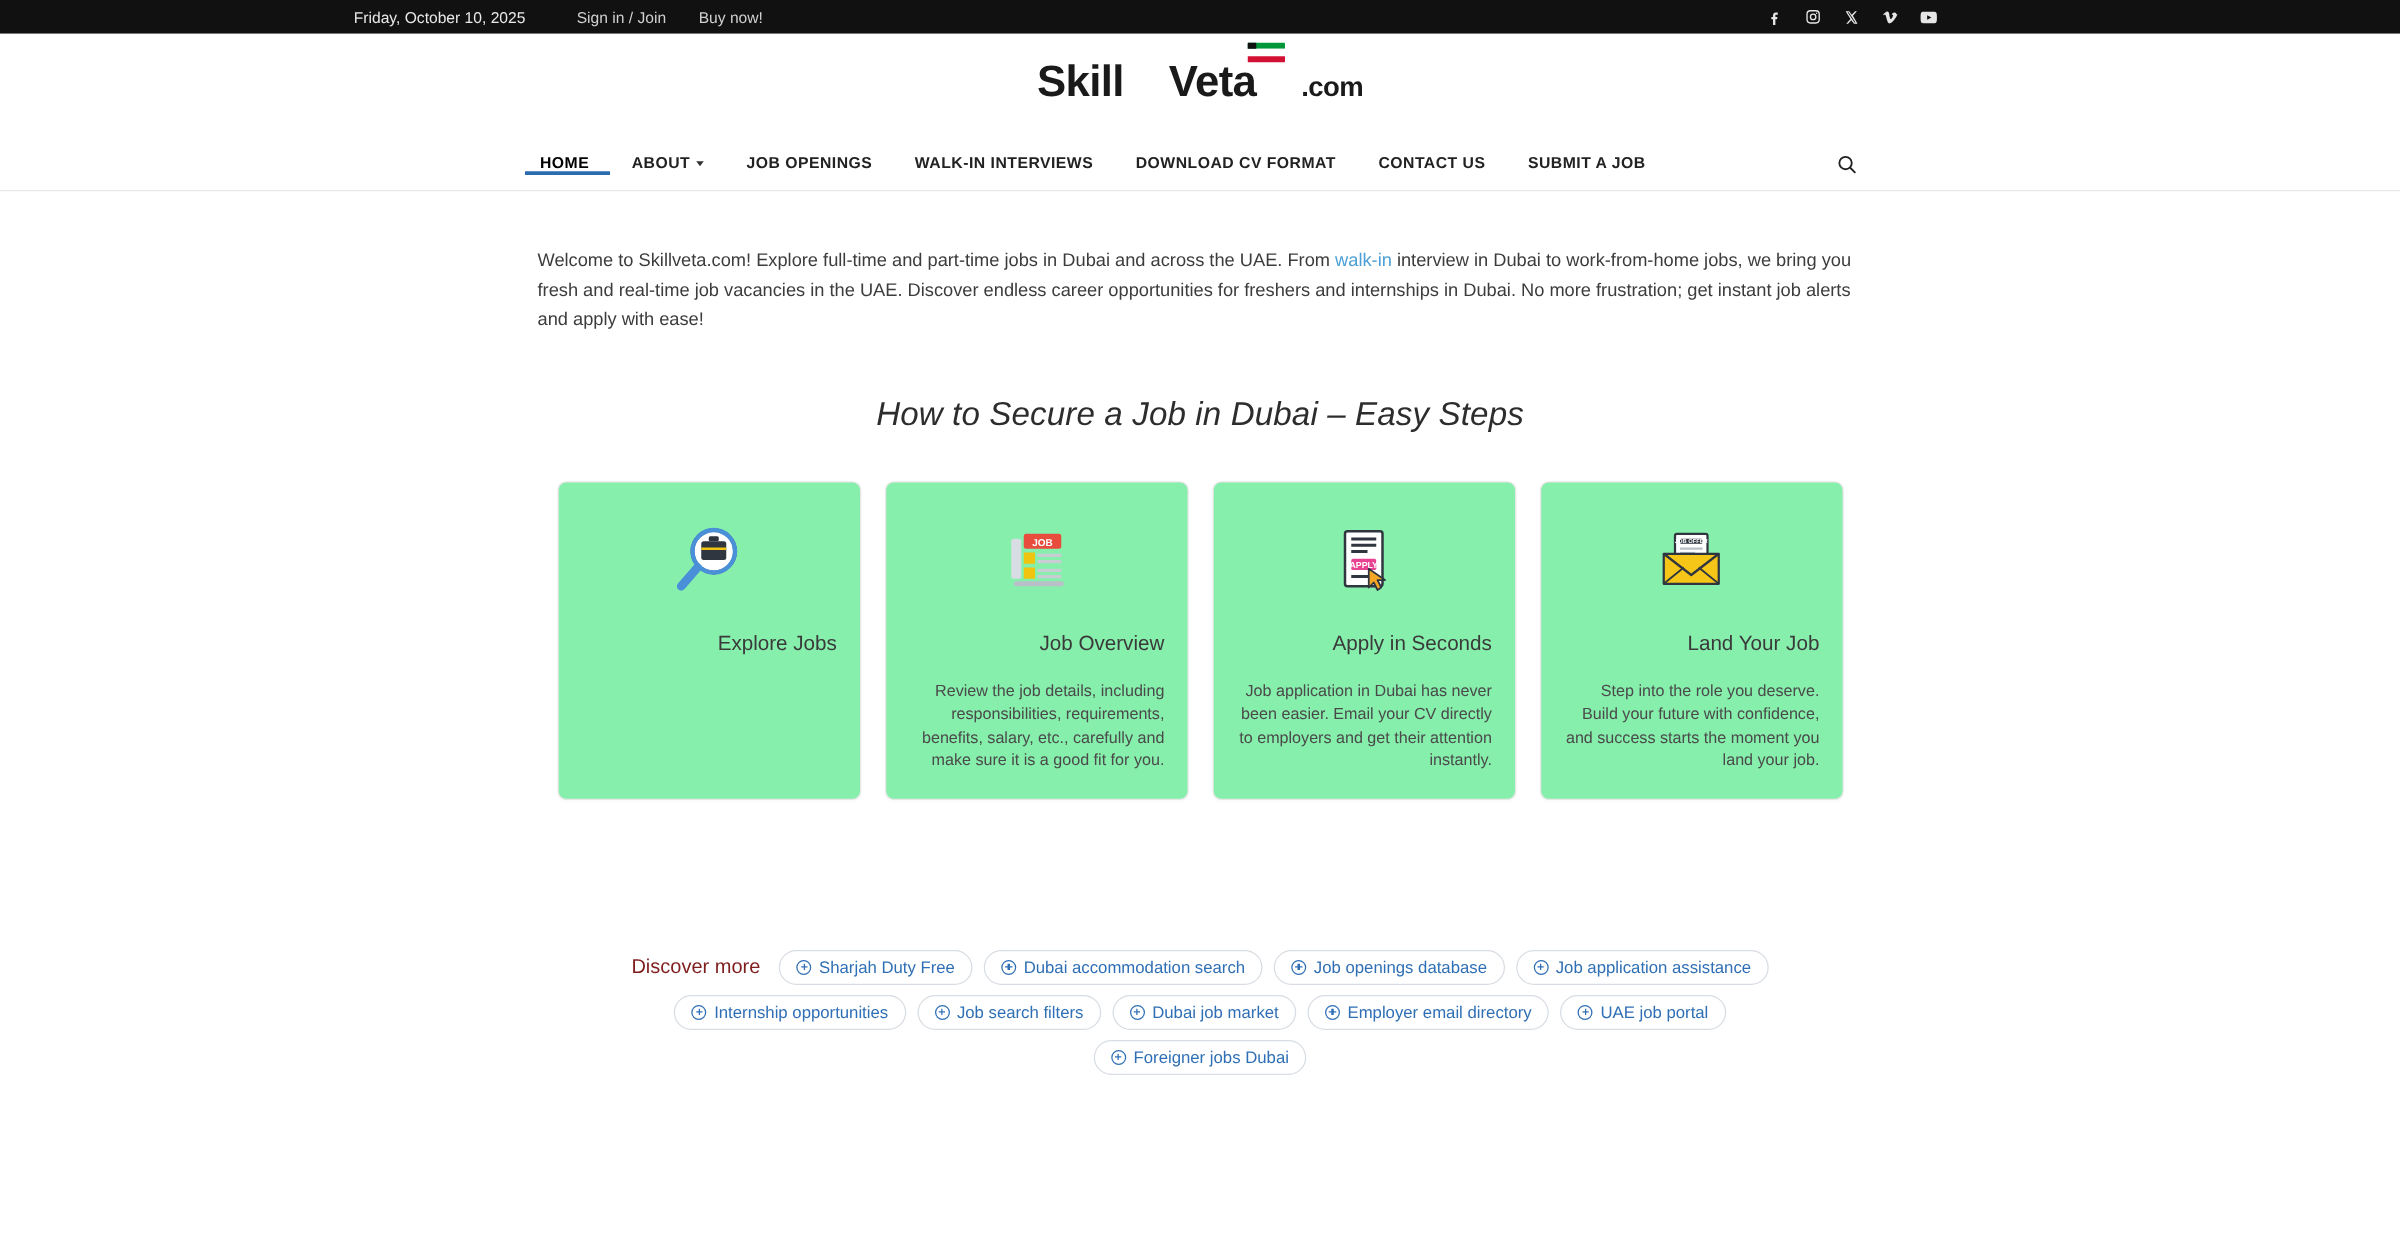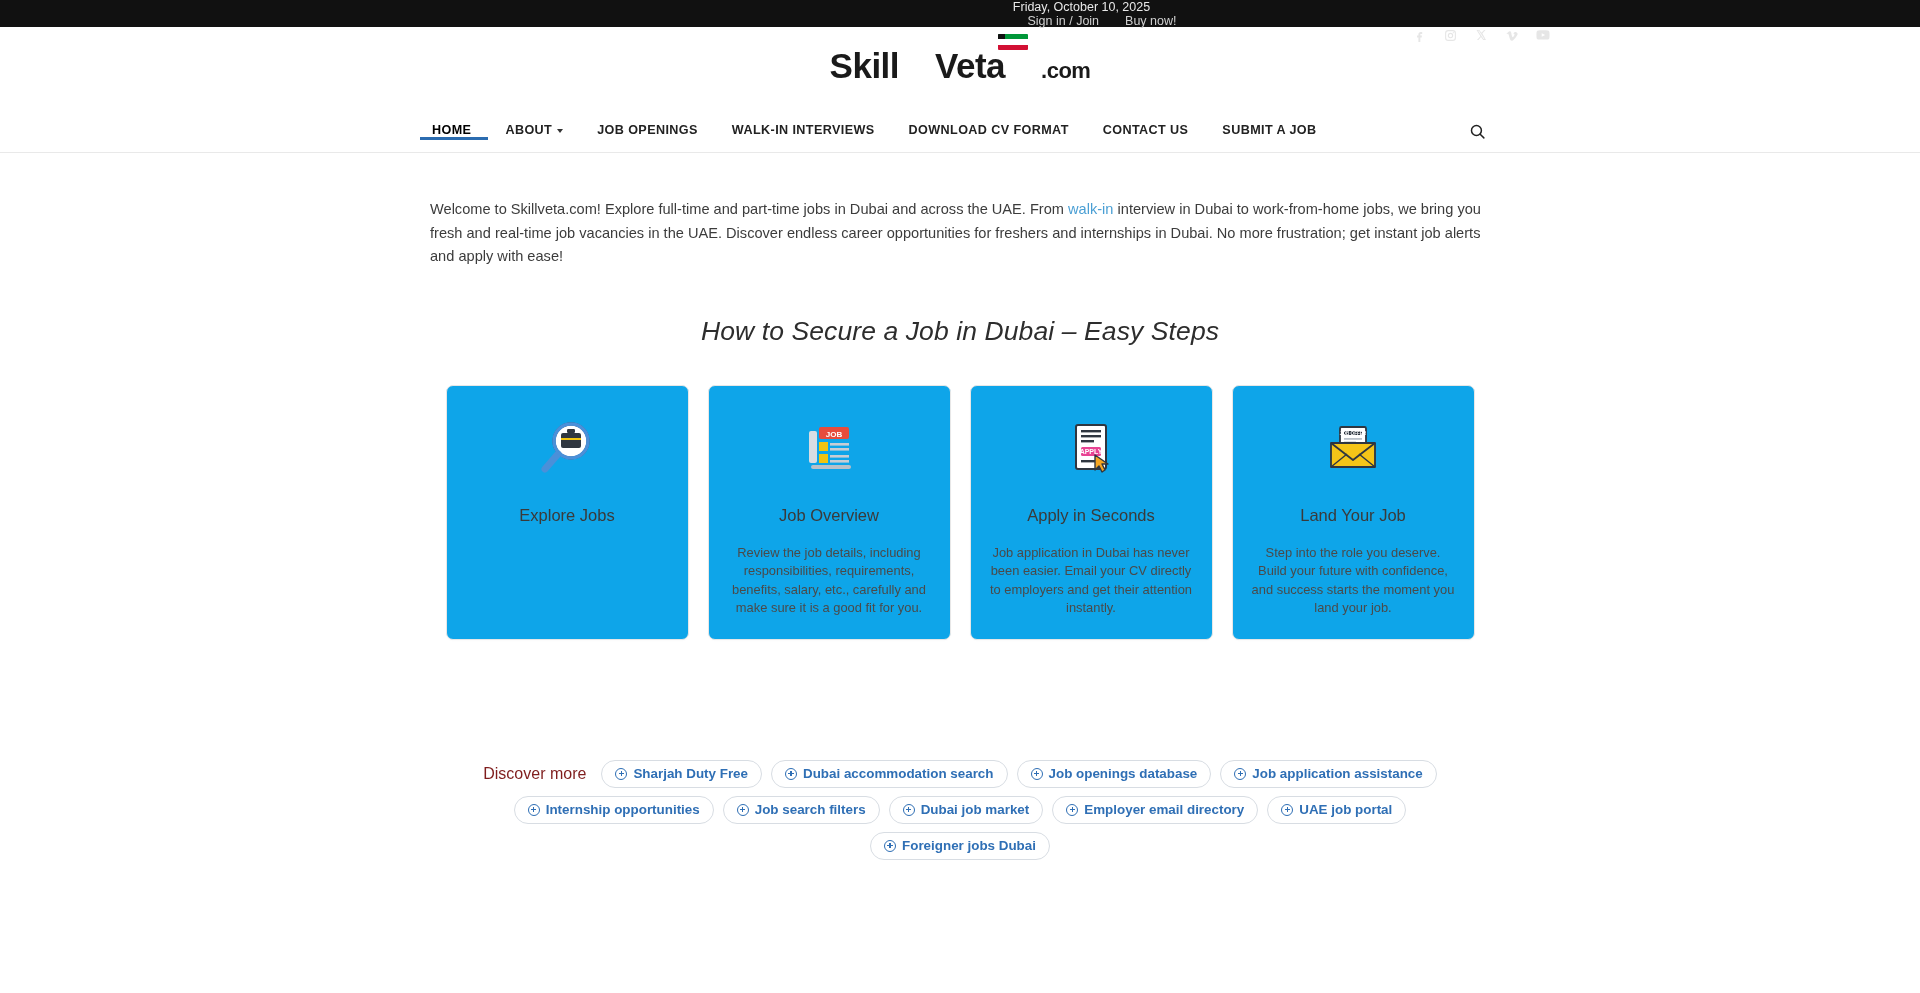--- a/index.html
+++ b/index.html
@@ -14,21 +14,20 @@
 
   
   .topbar {
     height: 27px;
     background: #111111;
     color: #cccccc;
     display: flex;
     align-items: center;
     padding: 0 40px 0 283px;
     font-size: 12.5px;
-    flex-direction: column;
   }
   .topbar .date { color: #e8e8e8; font-size: 12.5px; }
   .topbar .links { display: flex; gap: 26px; margin-left: 41px; }
   .topbar .links a { color: #d0d0d0; text-decoration: none; font-size: 12.5px; }
   .topbar .social { margin-left: auto; display: flex; gap: 17px; align-items: center; padding-right: 330px; }
   .topbar .social span {
     color: #e6e6e6;
     font-size: 13px;
     line-height: 1;
     display: inline-flex;
@@ -148,23 +147,23 @@
   .cards {
     display: flex;
     gap: 19px;
     justify-content: center;
     margin-top: 38px;
   }
   .card {
     width: 243px;
     border: 1px solid #e7e7e7;
     border-radius: 7px;
-    background: #0ea5e9;
+    background: #86efac;
     padding: 26px 18px 22px;
-    text-align: center;
+    text-align: right;
     box-shadow: 0 1px 2px rgba(0,0,0,0.02);
   }
   .card .icon {
     height: 72px;
     display: flex;
     align-items: center;
     justify-content: center;
     margin-bottom: 22px;
   }
   .card h3 {
@@ -202,21 +201,20 @@
     border-radius: 16px;
     padding: 5px 13px 6px;
     font-size: 13.4px;
     color: #2f6fb5;
     background: #fff;
     display: inline-flex;
     align-items: center;
     gap: 6px;
     cursor: pointer;
     white-space: nowrap;
-    font-weight: bold;
   }
   .chip .pl {
     width: 12px; height: 12px;
     border-radius: 50%;
     border: 1.3px solid #2f6fb5;
     position: relative;
     flex: none;
   }
   .chip .pl::before, .chip .pl::after {
     content: "";

